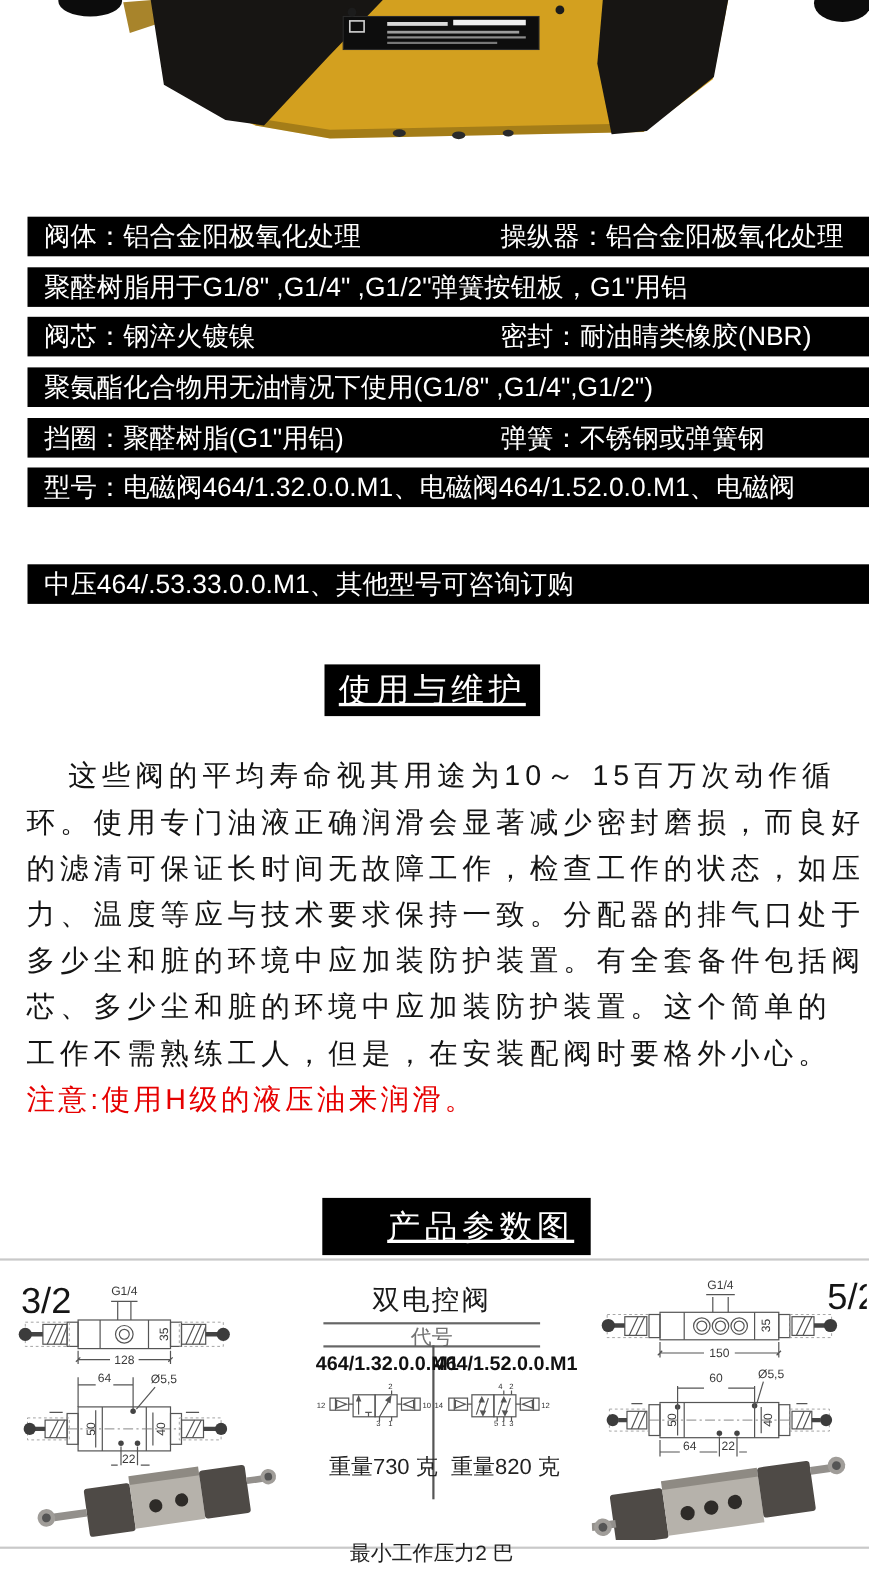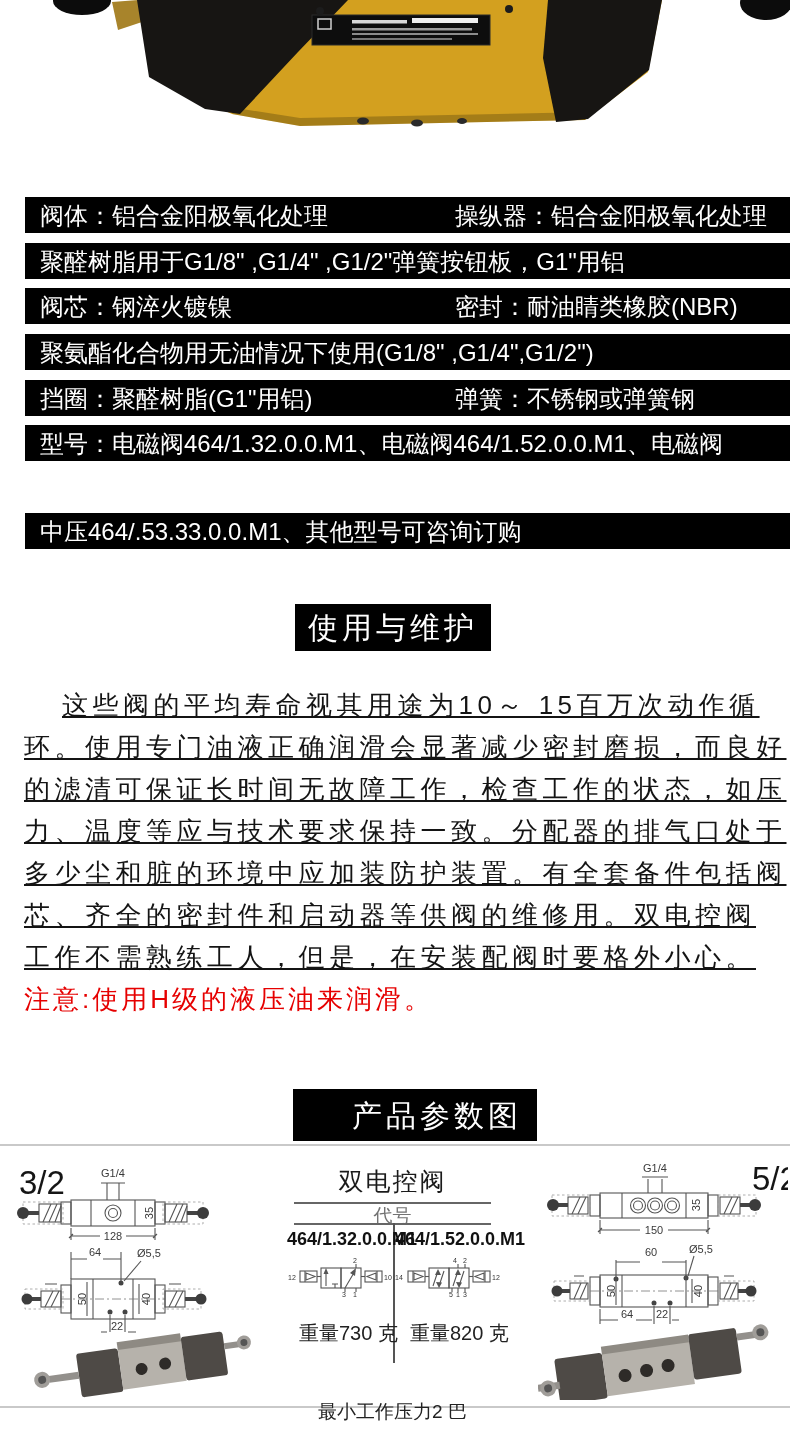--- a/index.html
+++ b/index.html
@@ -10,27 +10,27 @@
   .hero{position:absolute;left:0;top:0;width:790px;height:135px;}
 
   
   .bar{position:absolute;left:25px;width:765px;height:36px;background:#000;color:#fff;
        font-size:24px;line-height:37px;white-space:nowrap;}
   .bar .l{margin-left:15px;}
   .bar .r{position:absolute;left:430px;top:0;}
 
   
   .sec{position:absolute;background:#000;color:#fff;text-align:center;
-       font-size:30px;letter-spacing:4px;}
+       font-size:30px;letter-spacing:4px;text-decoration:underline;}
   .hdr1{left:295px;top:604px;width:196px;height:47px;line-height:48px;}
   .hdr2{left:293px;top:1089px;width:200px;height:52px;line-height:53px;padding-left:44px;}
 
   
   .para{position:absolute;left:24px;top:684px;width:748px;color:#141414;}
-  .pline{font-size:26px;line-height:42px;letter-spacing:4.5px;white-space:nowrap;text-decoration:underline;}
+  .pline{font-size:26px;line-height:42px;letter-spacing:4.5px;white-space:nowrap;}
   .pline.indent{text-indent:38px;}
   .note{font-size:26px;line-height:42px;letter-spacing:3px;color:#e60000;white-space:nowrap;}
 
   .hline{position:absolute;left:0;width:790px;height:2px;background:#c9c9c9;}
 
   
   .draw{position:absolute;width:250px;height:250px;}
   .drawL{left:3px;top:1152px;}
   .drawR{left:538px;top:1150px;}
   .ln{fill:none;stroke:#555;stroke-width:1.1;}
@@ -113,21 +113,21 @@
     <span class="l">中压464/.53.33.0.0.M1、其他型号可咨询订购</span>
   </div>
 
   <div class="sec hdr1">使用与维护</div>
   <div class="para">
     <div class="pline indent">这些阀的平均寿命视其用途为10～ 15百万次动作循</div>
     <div class="pline">环。使用专门油液正确润滑会显著减少密封磨损，而良好</div>
     <div class="pline">的滤清可保证长时间无故障工作，检查工作的状态，如压</div>
     <div class="pline">力、温度等应与技术要求保持一致。分配器的排气口处于</div>
     <div class="pline">多少尘和脏的环境中应加装防护装置。有全套备件包括阀</div>
-    <div class="pline">芯、齐全的密封件和启动器等供阀的维修用。双电控阀</div>
+    <div class="pline">芯、多少尘和脏的环境中应加装防护装置。这个简单的</div>
     <div class="pline">工作不需熟练工人，但是，在安装配阀时要格外小心。</div>
     <div class="note">注意:使用H级的液压油来润滑。</div>
   </div>
 
   <div class="sec hdr2">产品参数图</div>
   <div class="hline" style="top:1144px"></div>
   <div class="hline" style="top:1406px"></div>
 
   <svg class="draw drawL" viewBox="0 0 250 250">
     <text class="big" x="16" y="42">3/2</text>

